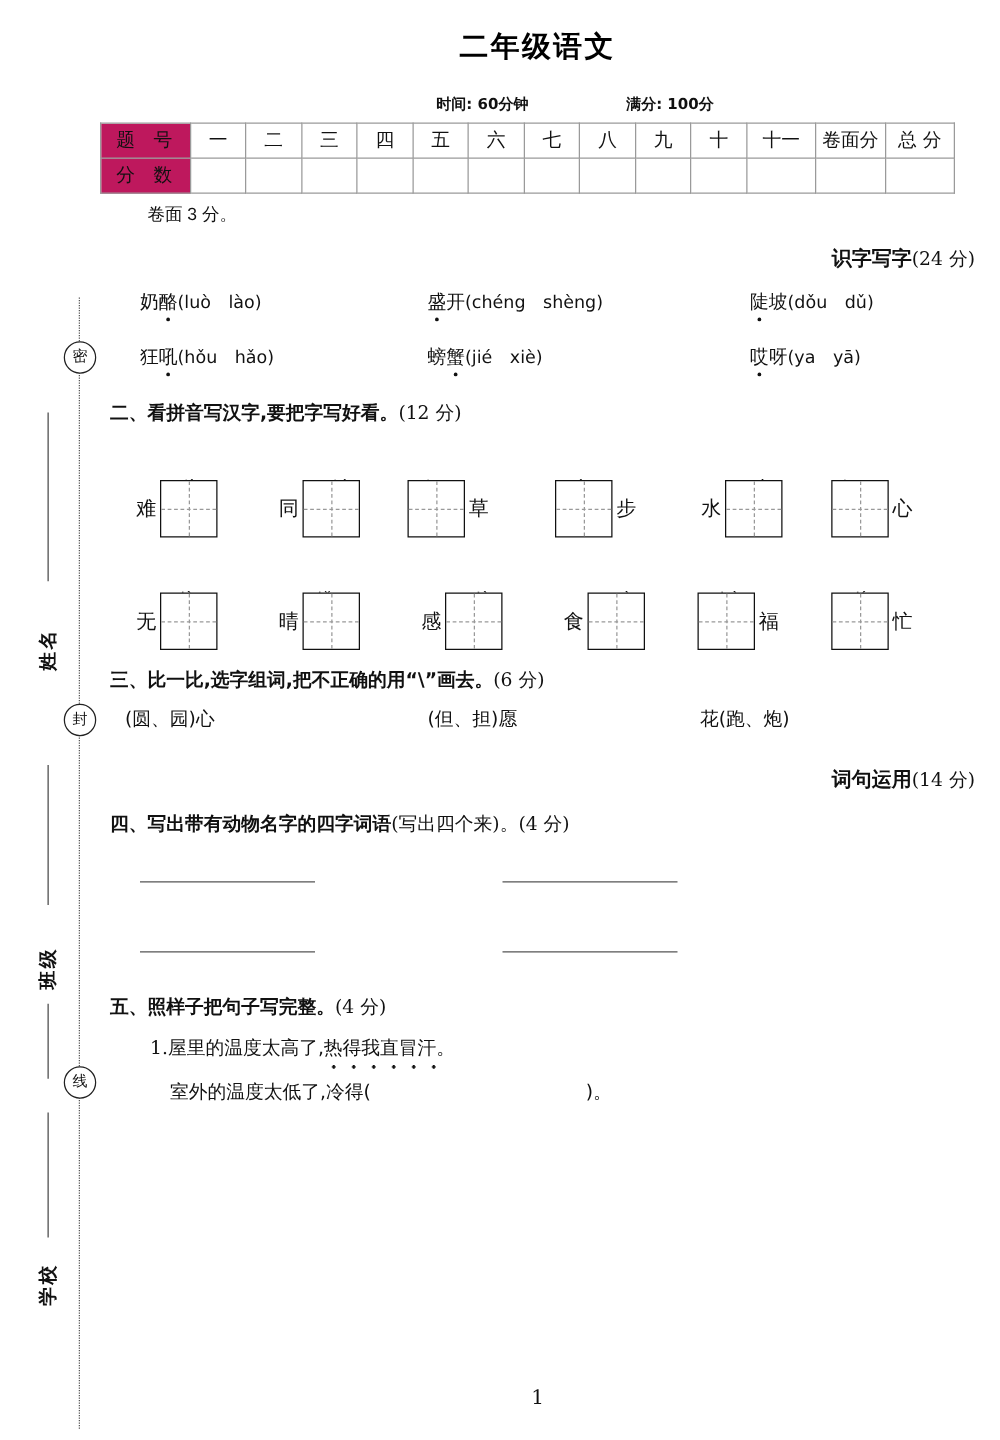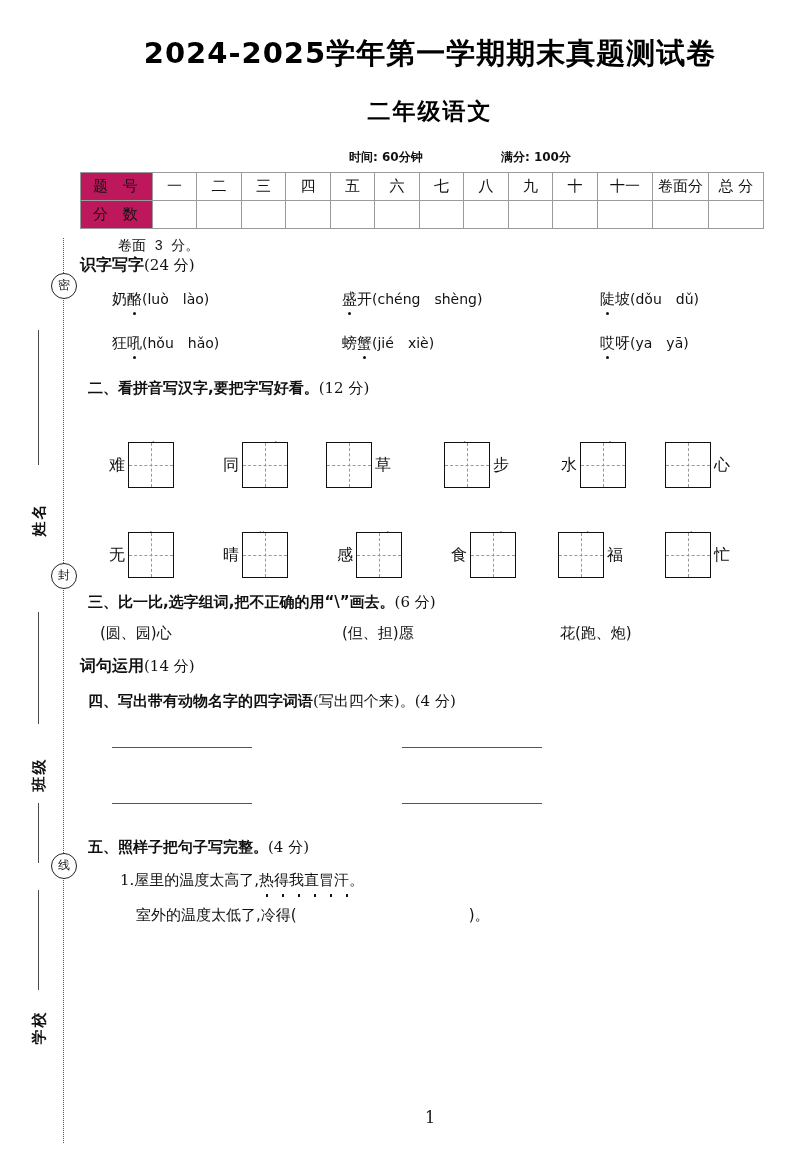--- a/index.html
+++ b/index.html
@@ -137,28 +137,29 @@
     padding-left: 3px;
     width: 62px;
   }
   .score-table td.narrow { width: 40px; }
   .score-table td.wide { width: 50px; }
 
   .note-line {
     margin-top: 8px;
     margin-left: 38px;
     font-size: 14px;
-    font-family: Liberation Mono, monospace;
+    font-family: Liberation Sans, sans-serif;
   }
 
   .part-heading {
-    text-align: left;
+    text-align: right;
     font-size: 16px;
     font-weight: bold;
     font-family: "DejaVu Sans", sans-serif;
+    margin-top: 16px;
   }
   .part-heading .pts {
     font-weight: normal;
     font-family: "DejaVu Serif", serif;
     font-size: 15px;
   }
 
   .q-title {
     font-size: 15px;
     font-weight: bold;
@@ -344,21 +345,20 @@
   <div class="vline vline-e"></div>
   <div class="vline vline-f"></div>
 
   <div class="vlabel vlabel-name">姓名</div>
   <div class="vlabel vlabel-class">班级</div>
   <div class="vlabel vlabel-school">学校</div>
 </div>
 
 <div id="sheet">
 
-  <div class="title-main">2024-2025学年第一学期期末真题测试卷</div>
   <div class="title-sub">二年级语文</div>
 
   <div class="exam-meta">
     <span class="m-time">时间: 60分钟</span>
     <span>满分: 100分</span>
   </div>
 
   <table class="score-table">
     <tbody>
       <tr>

